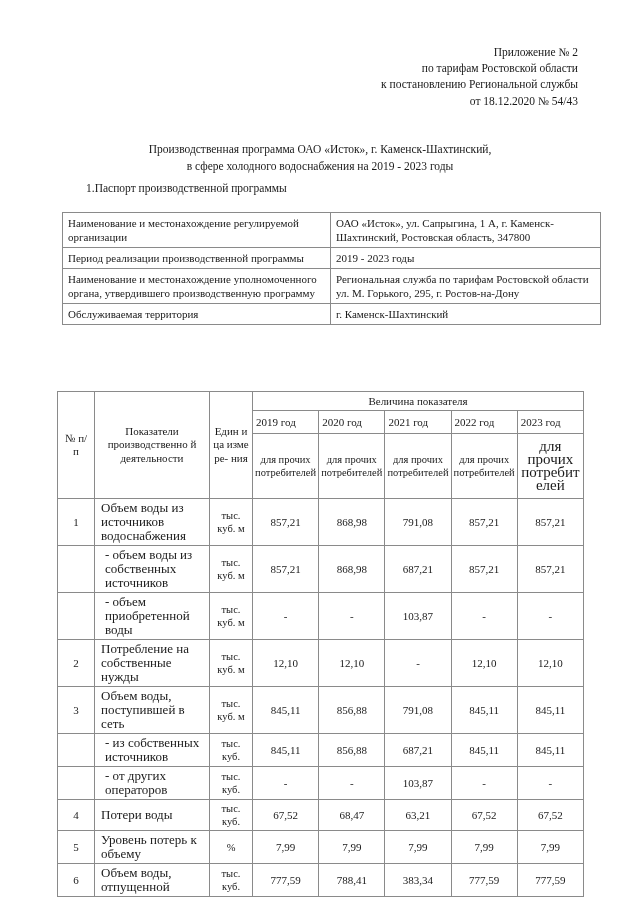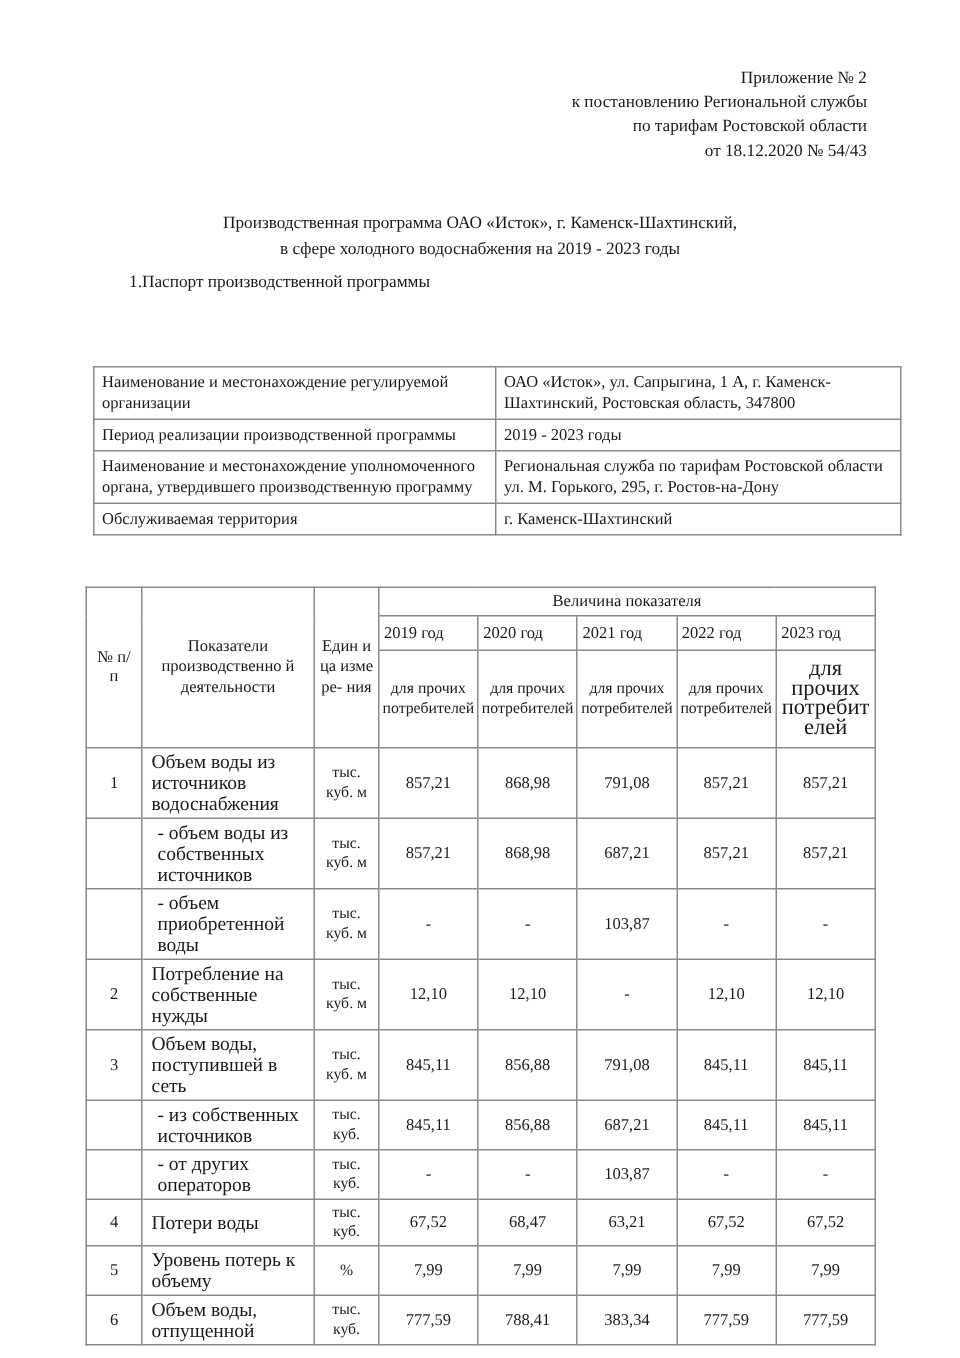--- a/index.html
+++ b/index.html
@@ -71,21 +71,20 @@
     padding: 3px 5px;
   }
 
   
   .tbl-passport {
     position: absolute;
     top: 212px;
     left: 62px;
     width: 516px;
     table-layout: fixed;
-    margin-top: 32px;
   }
   .tbl-passport td { vertical-align: top; }
   .tbl-passport .c-label { width: 257px; }
   .tbl-passport .c-value { width: 259px; }
 
   
   .tbl-volume {
     position: absolute;
     top: 391px;
     left: 57px;
@@ -165,22 +164,22 @@
     font-size: 11px;
   }
 </style>
 </head>
 <body>
 
 <div class="page">
 
   <div class="doc-header">
     <div>Приложение № 2</div>
+    <div>по тарифам Ростовской области</div>
     <div>к постановлению Региональной службы</div>
-    <div>по тарифам Ростовской области</div>
     <div>от 18.12.2020 № 54/43</div>
   </div>
 
   <div class="doc-title">
     <div>Производственная программа ОАО «Исток», г. Каменск-Шахтинский,</div>
     <div>в сфере холодного водоснабжения на 2019 - 2023 годы</div>
   </div>
 
   <div class="section-1">1.Паспорт производственной программы</div>
 

